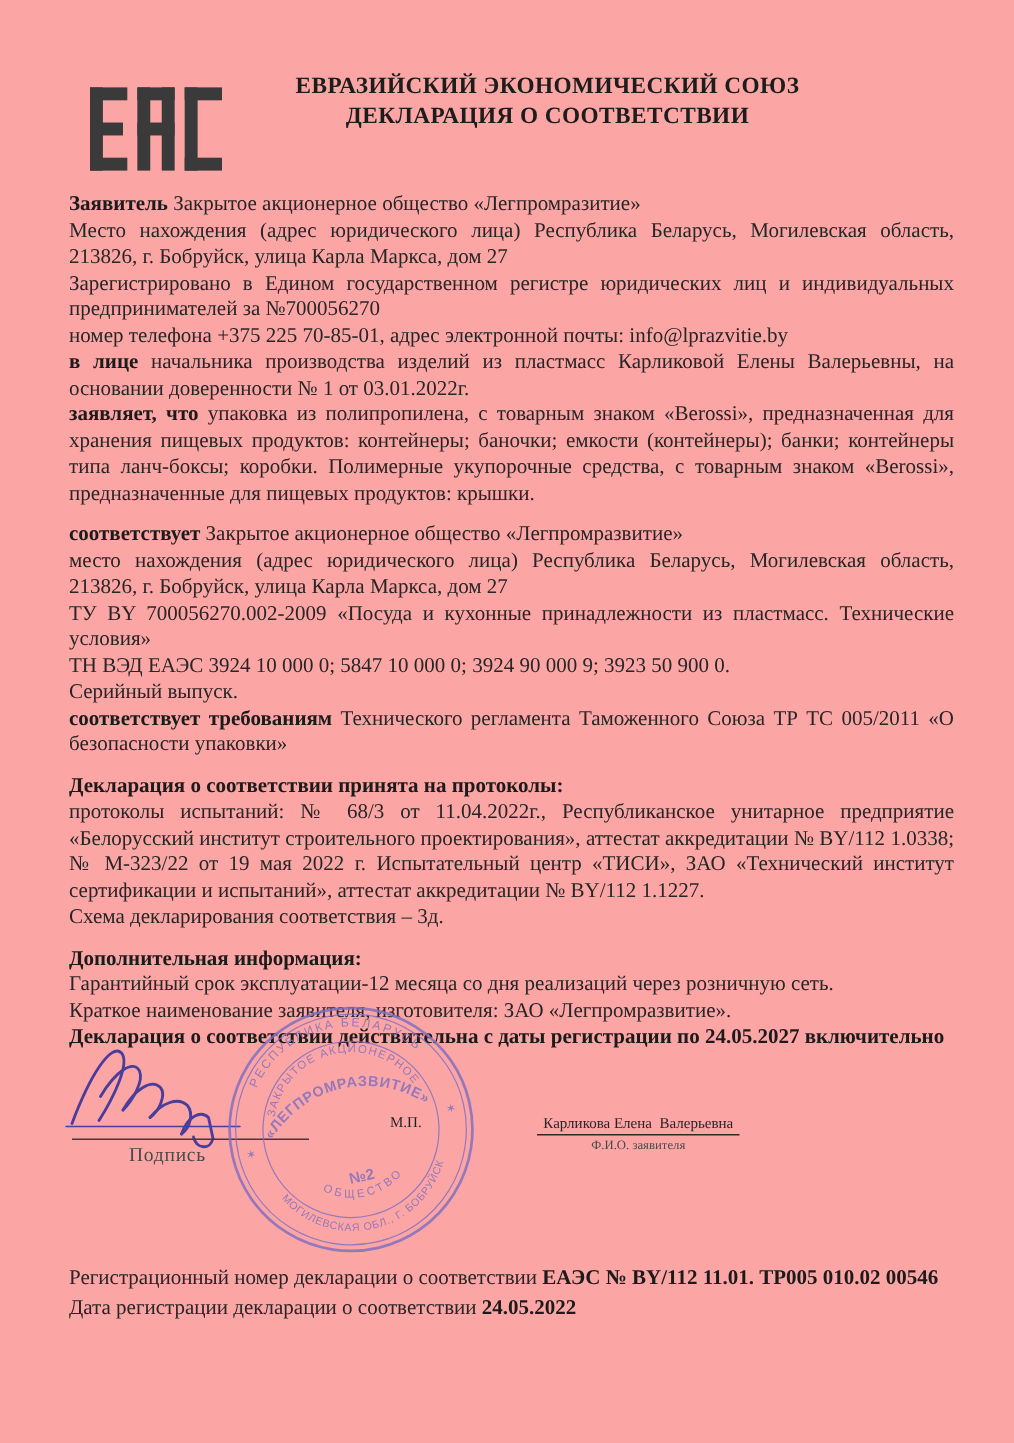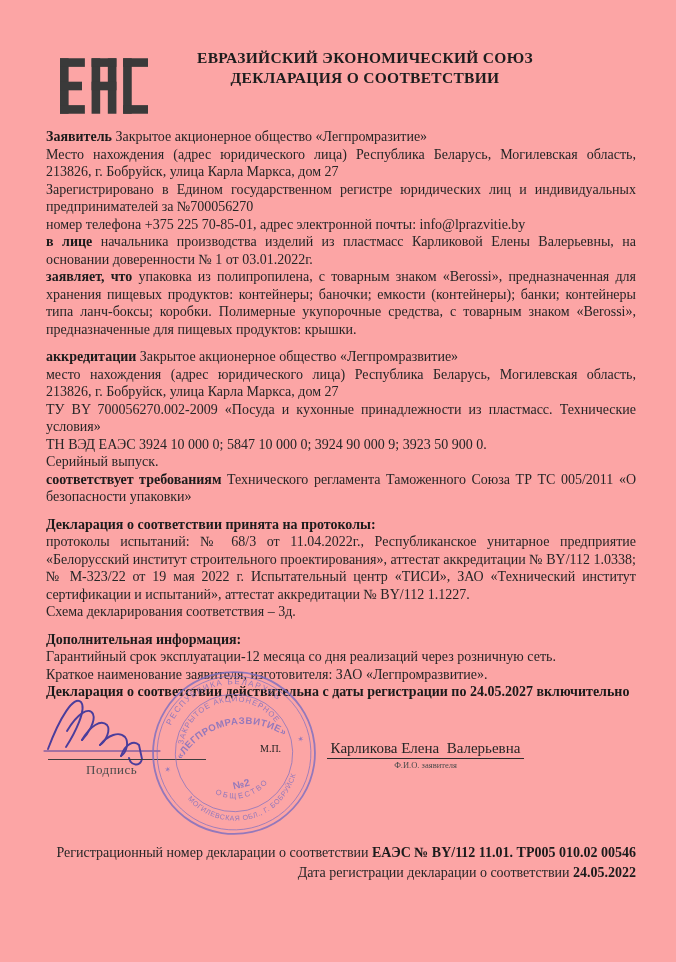--- a/index.html
+++ b/index.html
@@ -25,28 +25,28 @@
   .first-sec { margin-top:40px; }
   .b { font-weight:bold; color:#1b1b1b; }
 
   
   .sig-block { position:relative; height:120px; margin-top:12px; }
   .sig-line { position:absolute; left:2px; top:46px; width:158px; border-bottom:1.2px solid #3d3d3d; }
   .sig-caption { position:absolute; left:40px; top:49px; font-size:13px; color:#4a4a4a; letter-spacing:.5px; }
   .sig-scrawl { position:absolute; left:-6px; top:-28px; width:132px; height:84px; }
   .mp { position:absolute; left:214px; top:30px; font-size:10px; color:#1f1f1f; }
   .fio-wrap { position:absolute; left:272px; top:26px; width:215px; text-align:center; }
-  .fio-name { display:inline-block; font-size:15px; border-bottom:1.2px solid #2c2c2c; padding:0 4px 1px 4px; white-space:pre; }
+  .fio-name { display:inline-block; font-size:10px; border-bottom:1.2px solid #2c2c2c; padding:0 4px 1px 4px; white-space:pre; }
   .fio-caption { font-size:8.5px; color:#4a4a4a; margin-top:1px; }
   .stamp { position:absolute; left:102px; top:-46px; width:172px; height:172px;
            transform:rotate(-13deg); opacity:.82; pointer-events:none; }
 
   
   .footer { margin-top:10px; }
-  .footer p.doc { text-align:right; line-height:20px; }
+  .footer p.doc { text-align:left; line-height:20px; }
 </style>
 </head>
 <body>
 
 <div class="page">
   <div class="content">
 
     <svg class="eac-logo" viewBox="0 0 92 58" aria-hidden="true">
       <g fill="#3a3a3a">
         <rect x="0" y="0" width="9" height="58"></rect>
@@ -73,21 +73,21 @@
       <p class="doc">Место нахождения (адрес юридического лица) Республика Беларусь, Могилевская область, 213826, г. Бобруйск, улица Карла Маркса, дом 27</p>
       <p class="doc">Зарегистрировано в Едином государственном регистре юридических лиц и индивидуальных предпринимателей за №700056270</p>
       <p class="doc">номер телефона +375 225 70-85-01, адрес электронной почты: info@lprazvitie.by</p>
     </div>
 
     <p class="doc sec"><span class="b">в лице</span> <span>начальника производства изделий из пластмасс Карликовой Елены Валерьевны, на основании доверенности № 1 от 03.01.2022г.</span></p>
 
     <p class="doc sec"><span class="b">заявляет, что</span> <span>упаковка из полипропилена, с товарным знаком «Berossi», предназначенная для хранения пищевых продуктов: контейнеры; баночки; емкости (контейнеры); банки; контейнеры типа ланч-боксы; коробки. Полимерные укупорочные средства, с товарным знаком «Berossi», предназначенные для пищевых продуктов: крышки.</span></p>
 
     <div class="sec">
-      <p class="doc"><span class="b">аккредитации</span> <span>Закрытое акционерное общество «Легпромразвитие»</span></p>
+      <p class="doc"><span class="b">соответствует</span> <span>Закрытое акционерное общество «Легпромразвитие»</span></p>
       <p class="doc">место нахождения (адрес юридического лица) Республика Беларусь, Могилевская область, 213826, г. Бобруйск, улица Карла Маркса, дом 27</p>
       <p class="doc">ТУ BY 700056270.002-2009 «Посуда и кухонные принадлежности из пластмасс. Технические условия»</p>
       <p class="doc">ТН ВЭД ЕАЭС 3924 10 000 0; 5847 10 000 0; 3924 90 000 9; 3923 50 900 0.</p>
       <p class="doc">Серийный выпуск.</p>
     </div>
 
     <p class="doc sec"><span class="b">соответствует требованиям</span> <span>Технического регламента Таможенного Союза ТР ТС 005/2011 «О безопасности упаковки»</span></p>
 
     <div class="sec">
       <p class="doc b">Декларация о соответствии принята на протоколы:</p>

